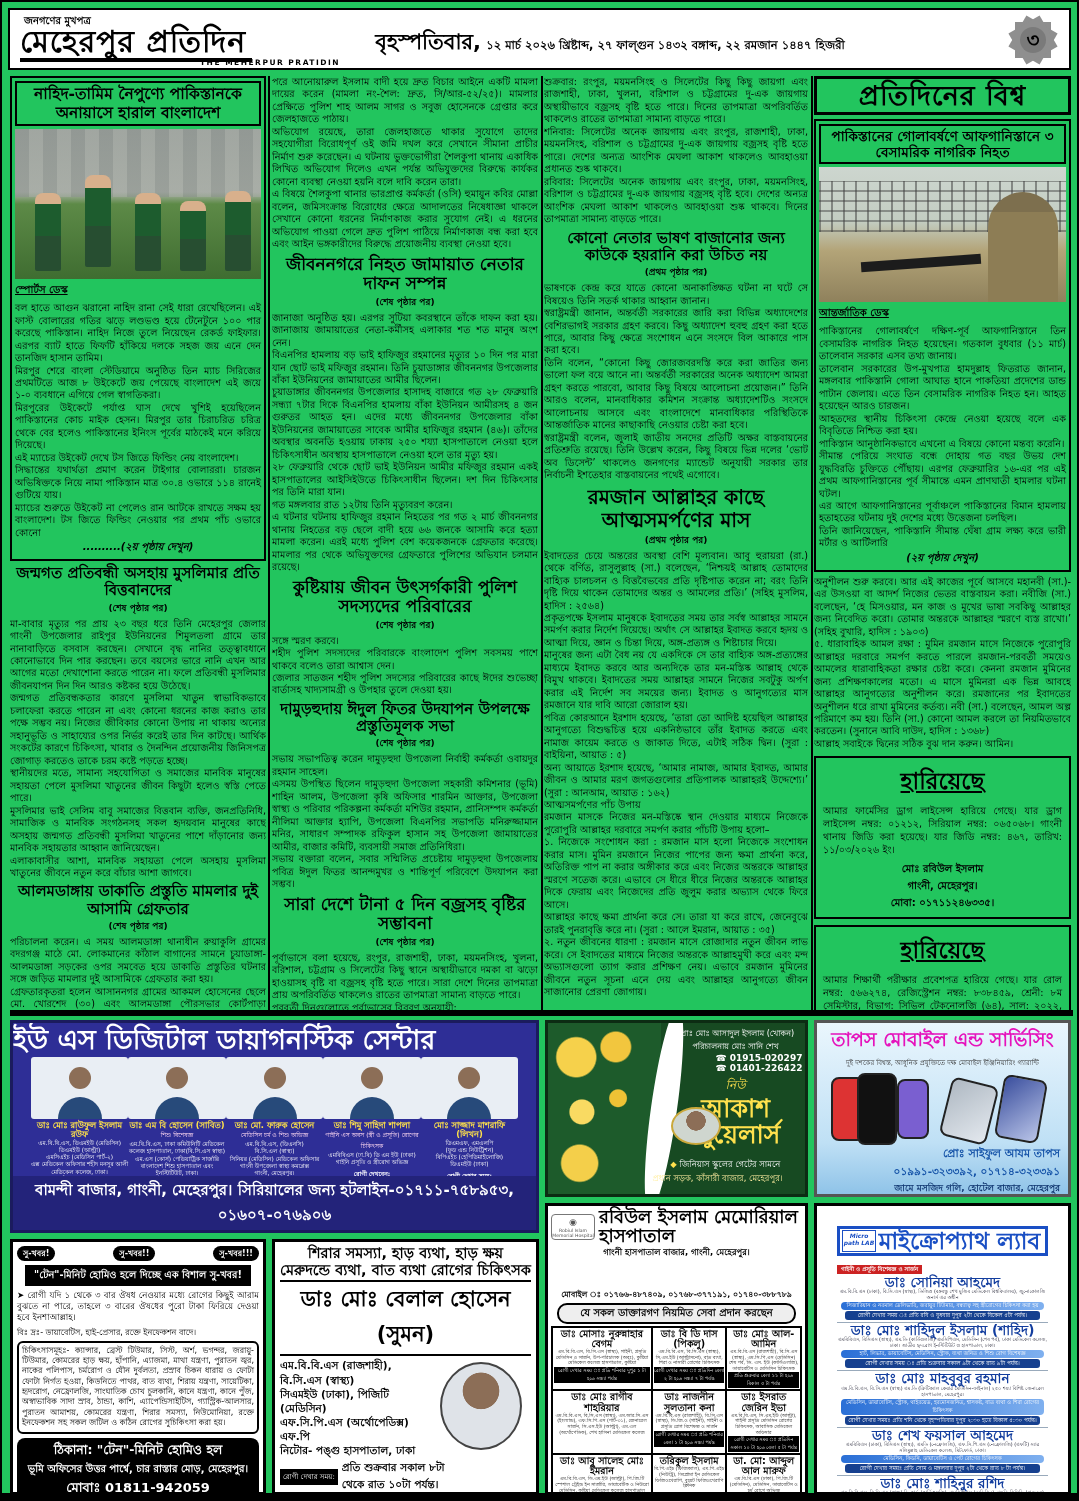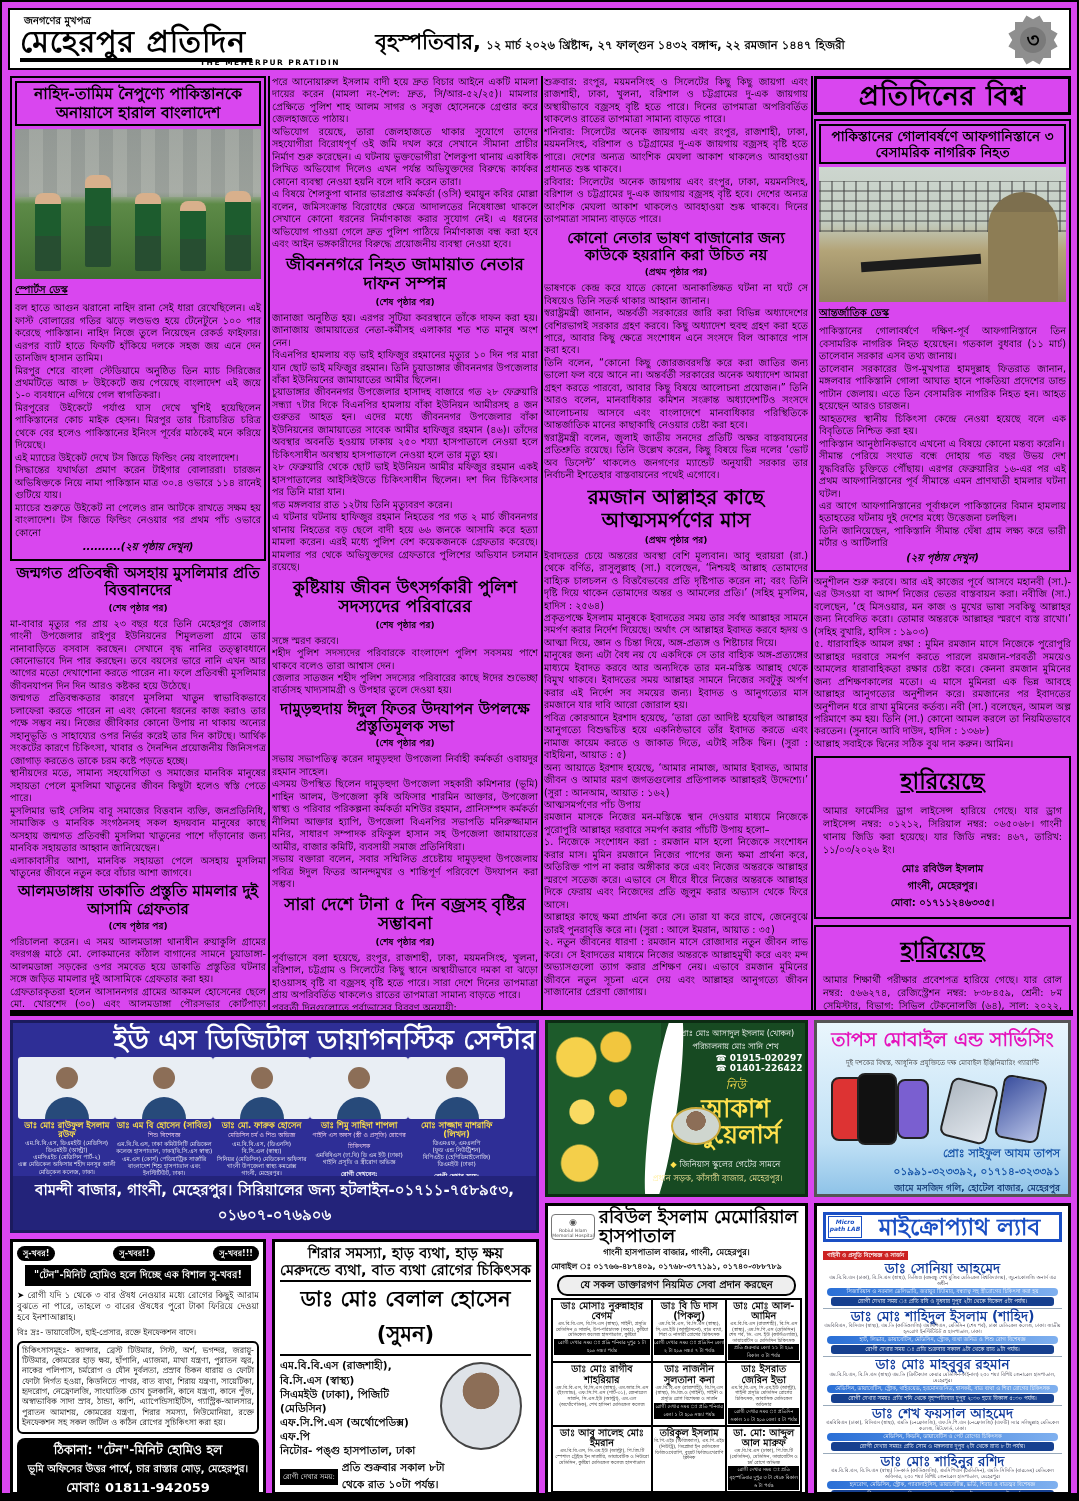--- a/index.html
+++ b/index.html
@@ -1,16 +1,16 @@
 <!DOCTYPE html>
 <html><head>
 <meta charset="utf-8">
 <style>
   html,body{margin:0;padding:0;background:#cfcfcf;font-family:"DejaVu Sans","Liberation Sans",sans-serif;}
-  #page{position:relative;width:1079px;height:1501px;background:#d946ef;border:2px solid #000;box-sizing:border-box;overflow:hidden;}
+  #page{position:relative;width:1079px;height:1501px;background:#22c55e;border:2px solid #000;box-sizing:border-box;overflow:hidden;}
   
   #masthead{position:absolute;left:6px;top:6px;width:1063px;height:62px;border:2px solid #000;box-sizing:border-box;background:#fff;}
   .tagline{position:absolute;left:14px;top:3px;font-size:10px;font-weight:bold;}
   .logo{position:absolute;left:10px;top:15px;font-size:30px;font-weight:900;letter-spacing:1px;border-bottom:4px solid #000;line-height:1.1;padding-right:6px;}
   .logo-sub{position:absolute;left:190px;top:48px;font-size:7.5px;letter-spacing:1.5px;font-weight:bold;}
   .dateline{position:absolute;left:360px;top:16px;width:480px;text-align:center;}
   .dateline .day{font-size:21px;font-weight:900;}
   .dateline .rest{font-size:11.5px;font-weight:bold;}
   .star-badge{position:absolute;right:10px;top:4px;width:52px;height:52px;}
   .star-badge .ray{position:absolute;left:8px;top:8px;width:36px;height:36px;background:#8f8f8f;}
@@ -44,22 +44,22 @@
   .lost-title{font-size:23px;font-weight:900;text-align:center;text-decoration:underline;margin-bottom:3px;}
   .lost-body{font-size:9.6px;line-height:1.35;text-align:justify;}
   .lost-sig{font-size:10px;font-weight:bold;text-align:center;white-space:pre-line;margin-top:4px;}
   
   .hbar{position:absolute;left:8px;width:1063px;height:6px;background:#000;top:1008px;}
   .bottombar{position:absolute;left:0;top:1491px;width:100%;height:10px;background:#000;}
   
   .ad{position:absolute;box-sizing:border-box;overflow:hidden;}
   
   #ad-us{left:8px;top:1018px;width:529px;height:213px;background:#2e2e96;border:3px solid #1b1b5e;color:#fff;}
-  #ad-us .ttl{font-size:27px;font-weight:900;text-align:right;line-height:1.1;padding:2px 0;}
-  .doc-row{display:flex;justify-content:flex-start;padding:0 5px;}
+  #ad-us .ttl{font-size:27px;font-weight:900;text-align:left;line-height:1.1;padding:2px 0;}
+  .doc-row{display:flex;justify-content:center;padding:0 5px;}
   .doc-card{width:19%;text-align:center;}
   .doc-photo{width:100%;height:62px;background:#e9eef4;border-radius:3px;position:relative;overflow:hidden;}
   .doc-photo::before{content:"";position:absolute;left:50%;top:10px;width:22px;height:22px;margin-left:-11px;border-radius:50%;background:#8c6e57;}
   .doc-photo::after{content:"";position:absolute;left:50%;bottom:-8px;width:44px;height:30px;margin-left:-22px;border-radius:22px 22px 0 0;background:#274a7a;}
   .doc-name{font-size:8.3px;font-weight:900;color:#ffe24a;margin-top:2px;line-height:1.15;}
   .doc-sub{font-size:6px;color:#ffd9f2;}
   .doc-det{font-size:5.8px;line-height:1.25;white-space:pre-line;}
   .doc-time{font-size:6px;font-weight:bold;margin-top:2px;white-space:pre-line;}
   #ad-us .foot{position:absolute;left:0;bottom:0;width:100%;font-size:15px;font-weight:bold;text-align:center;background:#23237a;padding:2px 0;}
   
@@ -118,37 +118,37 @@
   .tp-prop{font-size:11px;font-weight:900;color:#1553a8;text-align:right;padding-right:8px;}
   .tp-num{font-size:10.5px;font-weight:900;color:#1553a8;text-align:right;padding-right:8px;}
   .tp-addr{font-size:9px;font-weight:bold;color:#143a74;text-align:right;padding-right:8px;}
   
   #ad-rb{left:543px;top:1201px;width:263px;height:292px;border:3px solid #000;background:#fff;padding:2px 3px;}
   .rb-head{display:flex;align-items:center;gap:4px;}
   .rb-logo{width:44px;height:26px;border:1px solid #777;border-radius:4px;font-size:4.6px;text-align:center;color:#555;line-height:1.2;padding-top:2px;box-sizing:border-box;}
   .rb-logo::before{content:"◉";display:block;font-size:9px;}
   .rb-name{font-size:18px;font-weight:900;text-align:left;flex:1;line-height:1.05;}
   .rb-addr{font-size:8.4px;font-weight:bold;text-align:center;}
-  .rb-phone{font-size:7.8px;font-weight:bold;}
+  .rb-phone{font-size:7.8px;font-weight:bold;text-align:center;margin-top:28px;}
   .rb-hdr{border:2px solid #000;border-radius:10px;background:#eee;font-size:10px;font-weight:900;text-align:center;margin:2px 6px;}
   .rb-grid{display:grid;grid-template-columns:1fr 1fr 1fr;border:1px solid #000;}
   .rb-cell{border:1px solid #000;padding:1px;text-align:center;min-height:31px;}
   .rb-doc-name{font-size:9.6px;font-weight:900;line-height:1.05;}
   .rb-doc-q{font-size:4.7px;line-height:1.2;color:#222;}
   .rb-doc-t{background:#000;color:#fff;font-size:4.8px;margin-top:1px;}
   .amb-cell{display:flex;align-items:center;gap:3px;}
   .van{position:relative;width:62px;height:30px;flex:none;}
   .van .bd{position:absolute;left:0;top:6px;width:62px;height:18px;background:#fff;border:1.5px solid #444;border-radius:4px 10px 2px 2px;}
   .van .win{position:absolute;left:6px;top:8px;width:40px;height:7px;background:#9fc6e8;border-radius:2px;}
   .van .stripe{position:absolute;left:2px;top:17px;width:58px;height:3px;background:#d23;}
   .van .w1,.van .w2{position:absolute;bottom:0;width:9px;height:9px;border-radius:50%;background:#222;}
   .van .w1{left:8px}.van .w2{right:8px}
   .amb-txt{font-size:8px;font-weight:900;text-align:center;line-height:1.25;}
   
-  #ad-mp{left:812px;top:1201px;width:257px;height:292px;border:3px solid #000;background:#fff;padding:6px;}
+  #ad-mp{left:812px;top:1201px;width:257px;height:292px;border:3px solid #000;background:#fff;padding:20px;}
   .mp-head{display:flex;align-items:center;border:3px solid #1a4fc4;padding:0 2px;}
   .mp-logo{width:34px;height:22px;border:1px solid #1a4fc4;color:#1a4fc4;font-size:6px;font-weight:bold;text-align:center;line-height:1.1;padding-top:2px;box-sizing:border-box;font-style:italic;}
   .mp-title{flex:1;font-size:23px;font-weight:900;color:#1a4fc4;text-align:center;line-height:1.05;}
   .mp-tag{background:#c22;color:#fff;font-size:5.6px;font-weight:bold;display:inline-block;padding:0 4px;margin:1px 0;}
   .mp-doc{border-bottom:1px solid #9ab;padding-bottom:1px;}
   .mp-name{font-size:13.5px;font-weight:900;color:#123d9e;text-align:center;line-height:1.05;}
   .mp-q{font-size:4.8px;text-align:center;color:#223;line-height:1.25;}
   .mp-band{background:linear-gradient(90deg,#2a6fd6,#7fb0ef);color:#fff;font-size:5.4px;text-align:center;border-radius:4px;margin:1px 4px;}
   .mp-time{background:#16408f;color:#fff;font-size:5.6px;text-align:center;margin:1px 8px;border-radius:3px;}
   .mp-foot-note{border:2px solid #1a4fc4;border-radius:10px;color:#1a4fc4;font-size:8.2px;font-weight:bold;text-align:center;margin-top:2px;}

